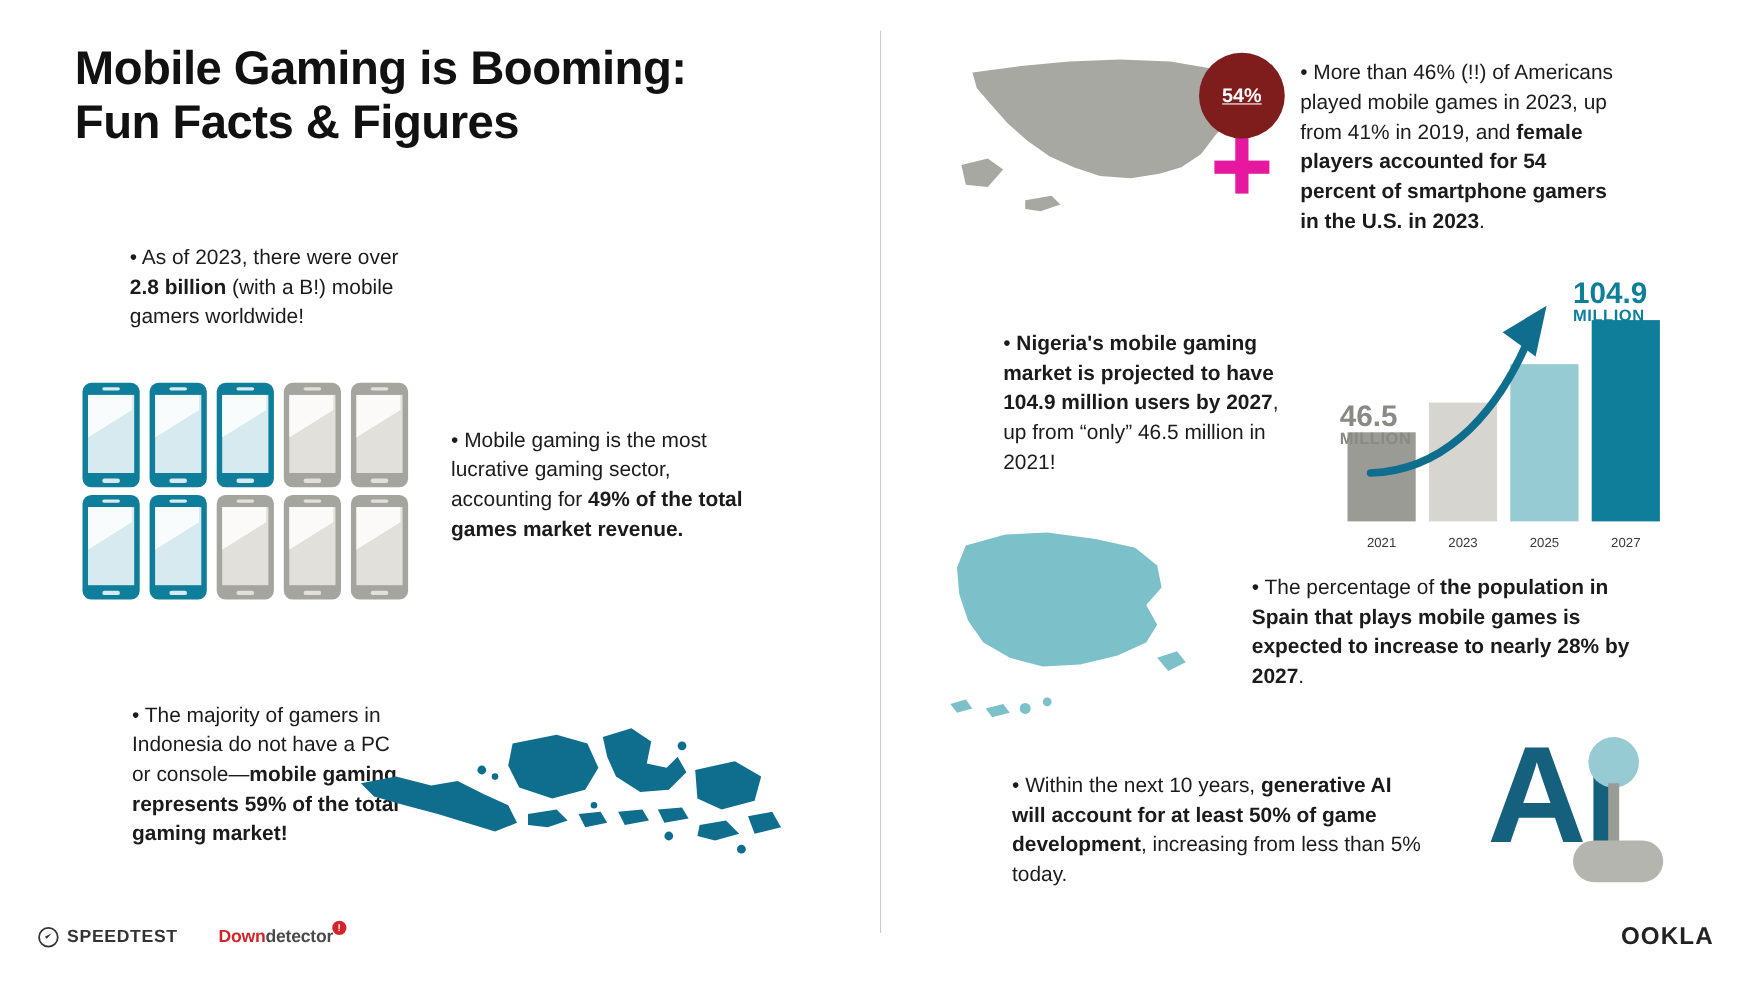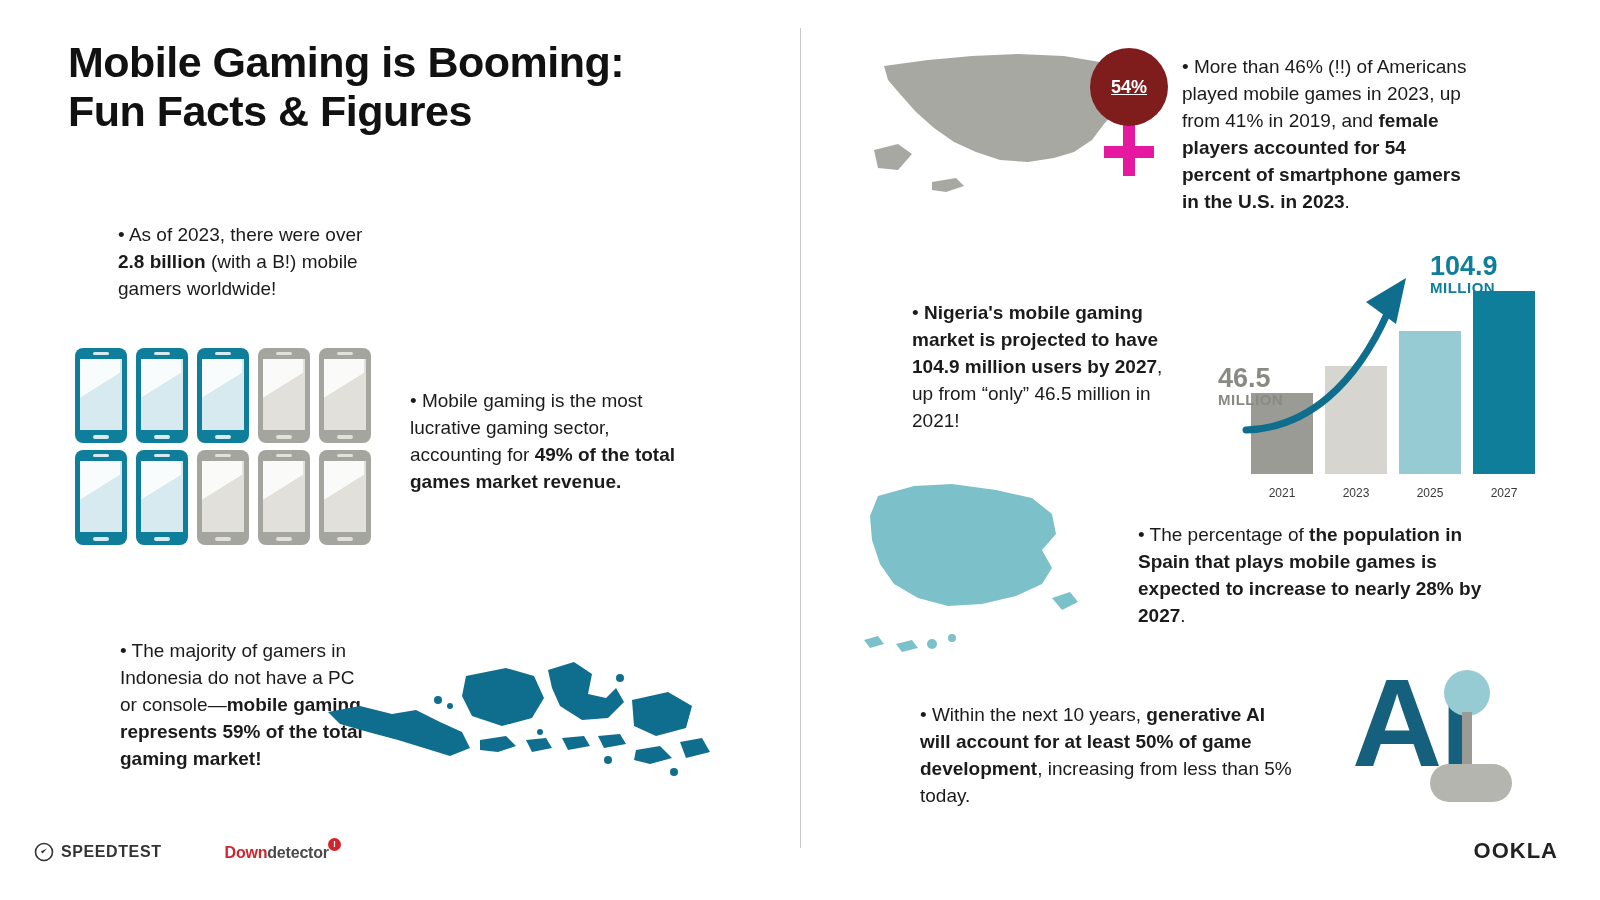--- a/index.html
+++ b/index.html
@@ -146,22 +146,22 @@
     width: 400px;
     height: 160px;
   }
 
   
   .footer-left {
     position: absolute;
     left: 34px;
     bottom: 38px;
     display: flex;
-    align-items: flex-end;
-    gap: 31px;
+    align-items: center;
+    gap: 5px;
   }
   .speedtest-logo {
     display: flex;
     align-items: center;
     gap: 7px;
     font-size: 16px;
     font-weight: bold;
     letter-spacing: 0.6px;
     color: #333333;
   }
@@ -261,21 +261,21 @@
   #fact-ai {
     position: absolute;
     left: 920px;
     top: 702px;
     width: 380px;
   }
 
   
   .chart {
     position: absolute;
-    left: 1251px;
+    left: 1225px;
     top: 240px;
     width: 300px;
     height: 260px;
   }
   .chart .bars {
     position: absolute;
     left: 0;
     bottom: 26px;
     width: 300px;
     height: 200px;

